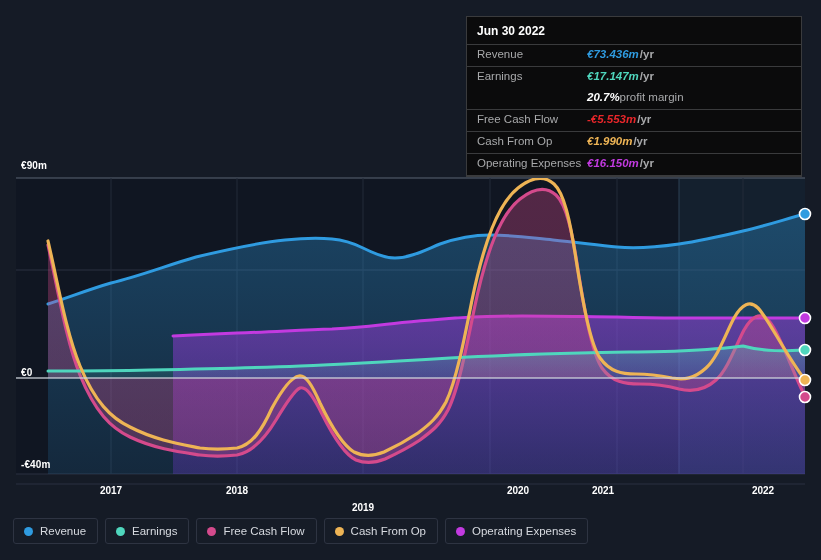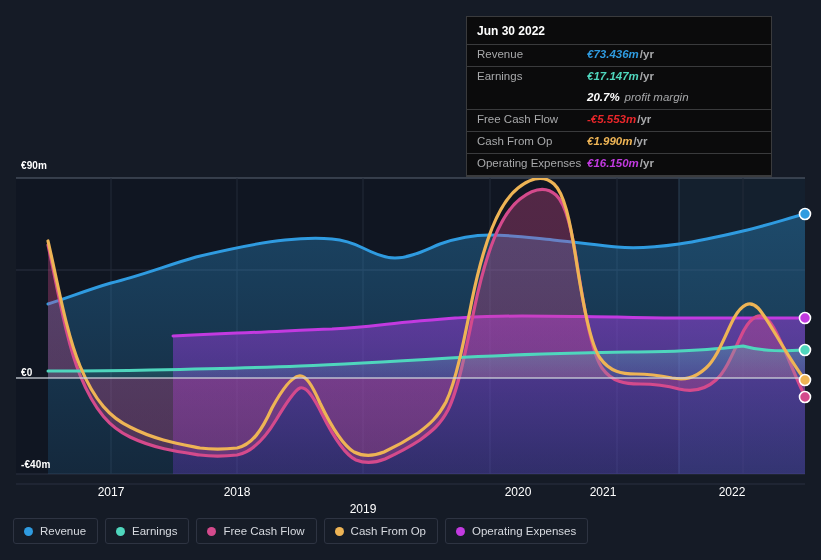--- a/index.html
+++ b/index.html
@@ -31,33 +31,33 @@
   .axis-label {
     position: absolute;
     font-size: 10px;
     color: #ffffff;
     font-weight: bold;
     white-space: nowrap;
     letter-spacing: .1px;
   }
   .x-tick {
     position: absolute;
-    font-size: 12px;
+    font-size: 10px;
     color: #ffffff;
-    font-weight: normal;
+    font-weight: bold;
     transform: translateX(-50%);
     white-space: nowrap;
   }
 
   
   #tooltip {
     position: absolute;
     left: 466px;
     top: 16px;
-    width: 306px;
+    width: 336px;
     background: #0b0b0c;
     border: 1px solid #3a3b3d;
     box-sizing: border-box;
     padding: 6px 0 0 0;
     font-size: 11.5px;
   }
   #tooltip .tt-title {
     color: #ffffff;
     font-weight: bold;
     font-size: 12px;
@@ -83,23 +83,22 @@
     font-style: italic;
   }
   .tt-unit {
     color: #a8a9ab;
     margin-left: 1px;
     font-weight: bold;
     white-space: nowrap;
   }
   .tt-margin-note {
     color: #a8a9ab;
-    margin-left: 5px;
+    margin-left: 0;
     font-weight: normal;
-    font-style: italic;
   }
 
   
   #legend {
     position: absolute;
     left: 13px;
     top: 518px;
     display: flex;
     gap: 7px;
   }
@@ -239,21 +238,21 @@
 
   <div class="axis-label" style="left:21px; top:160px;">€90m</div>
   <div class="axis-label" style="left:21px; top:367px;">€0</div>
   <div class="axis-label" style="left:21px; top:459px;">-€40m</div>
 
   <div class="x-tick" style="left:111px; top:485px;">2017</div>
   <div class="x-tick" style="left:237px; top:485px;">2018</div>
   <div class="x-tick" style="left:363px; top:502px;text-align:right;">2019</div>
   <div class="x-tick" style="left:490px; top:485px;margin-left:28px;">2020</div>
   <div class="x-tick" style="left:603px; top:485px;">2021</div>
-  <div class="x-tick" style="left:732px; top:485px;">2022</div>
+  <div class="x-tick" style="left:763px; top:485px;">2022</div>
 
   <div id="tooltip">
     <div class="tt-title">Jun 30 2022</div>
 
     <div class="tt-row">
       <span class="tt-label">Revenue</span>
       <span class="tt-val" style="color:#2f9be0">€73.436m</span>
       <span class="tt-unit">/yr</span>
     </div>
 

